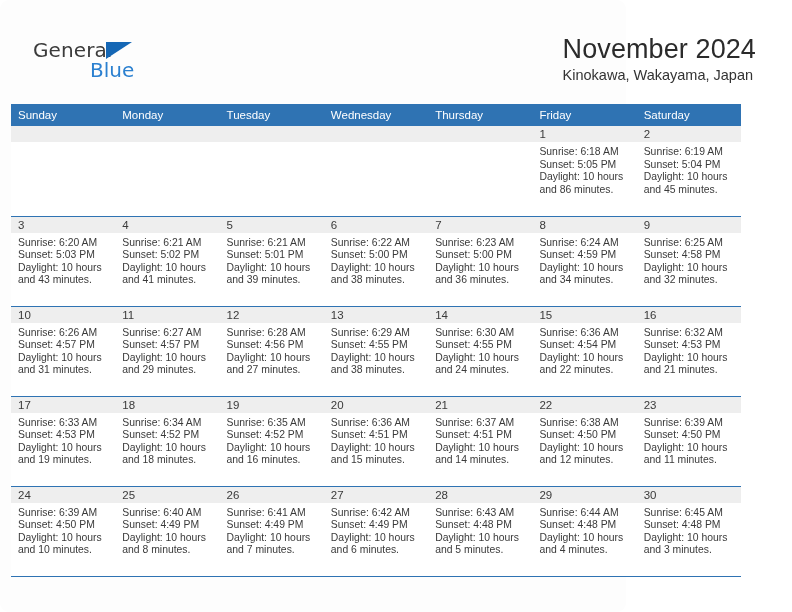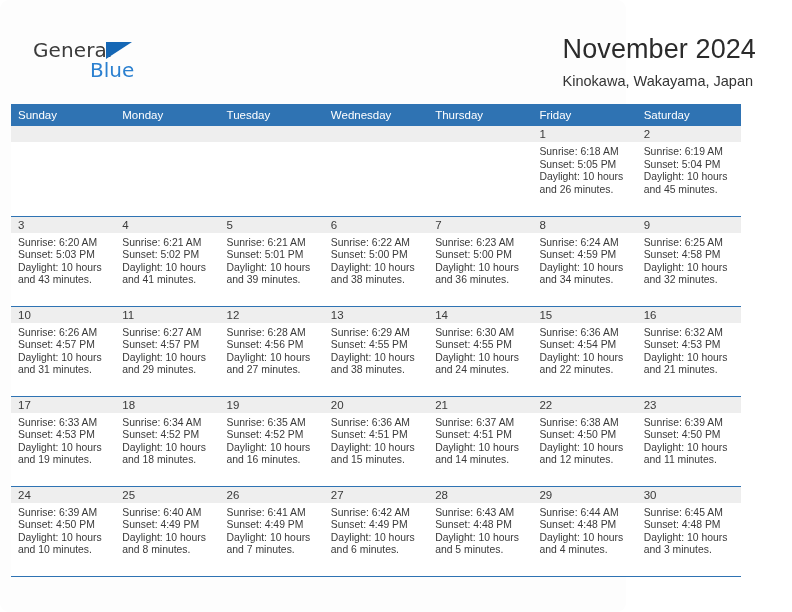--- a/index.html
+++ b/index.html
@@ -66,21 +66,20 @@
     top: 32px;
   }
   .cal-title {
     font-size: 27px;
     color: #2b2b2b;
     font-weight: 400;
     line-height: 34px;
     letter-spacing: 0.1px;
   }
   .cal-subtitle {
-    margin-top: 6px;
     font-size: 14.5px;
     color: #333333;
     font-weight: 400;
     line-height: 18px;
   }
 
   
   .calendar {
     position: absolute;
     left: 11px;
@@ -207,21 +206,21 @@
               <div class="cell-body"></div>
             </div>
           </td>
           <td>
             <div class="cell-inner">
               <div class="date-band">1</div>
               <div class="cell-body">
                 <span class="ln">Sunrise: 6:18 AM</span>
                 <span class="ln">Sunset: 5:05 PM</span>
                 <span class="ln">Daylight: 10 hours</span>
-                <span class="ln">and 26 minutes.</span>
+                <span class="ln">and 86 minutes.</span>
               </div>
             </div>
           </td>
           <td>
             <div class="cell-inner">
               <div class="date-band">2</div>
               <div class="cell-body">
                 <span class="ln">Sunrise: 6:19 AM</span>
                 <span class="ln">Sunset: 5:04 PM</span>
                 <span class="ln">Daylight: 10 hours</span>

